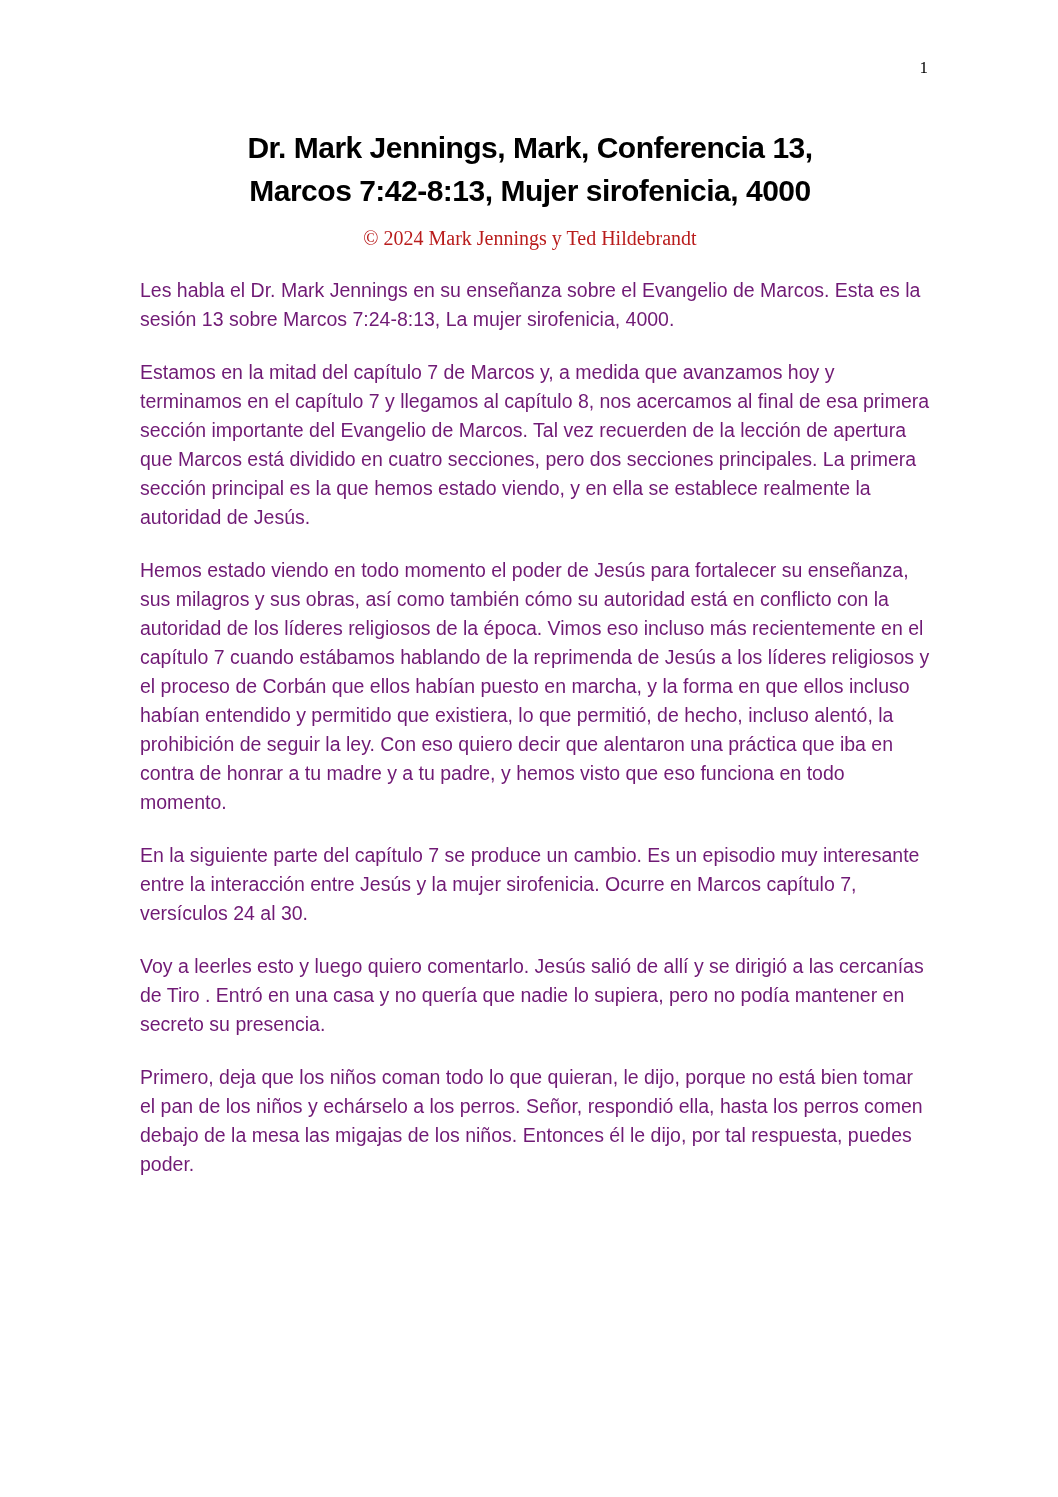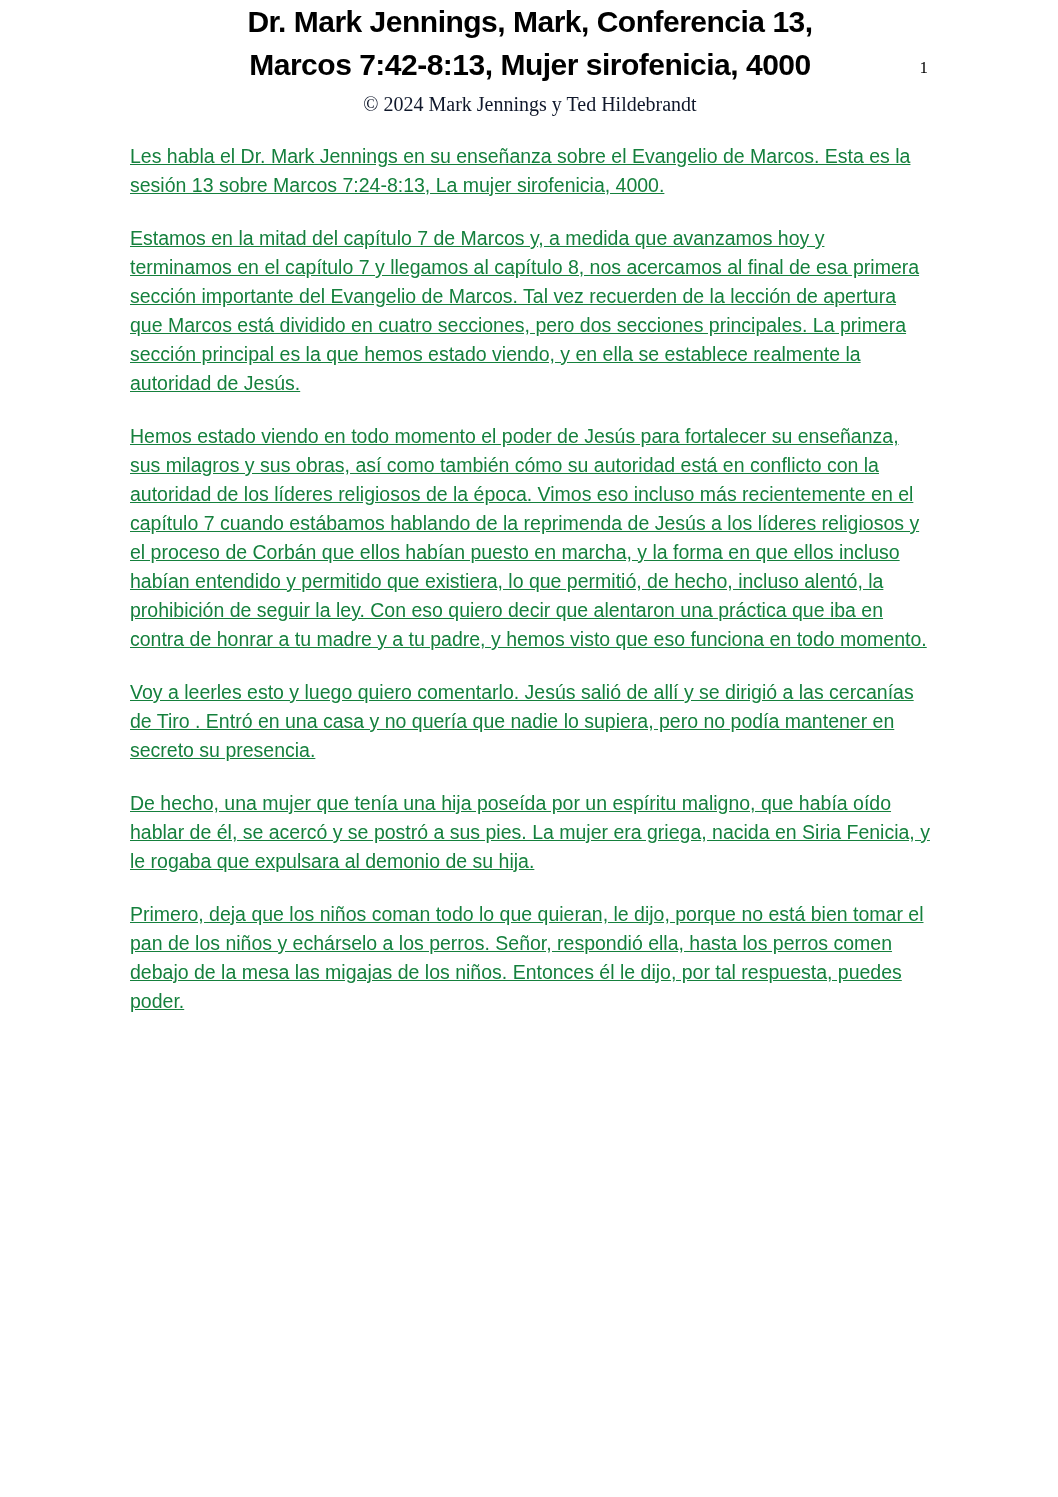--- a/index.html
+++ b/index.html
@@ -22,53 +22,53 @@
   .page-number {
     position: absolute;
     top: 58px;
     right: 130px;
     font-family: "Liberation Serif", "DejaVu Serif", serif;
     font-size: 17px;
     line-height: 20px;
     color: #000000;
   }
   .doc-header {
+    padding-top: 126px;
     text-align: center;
   }
   .doc-title {
     margin: 0;
     font-family: "Liberation Sans", "DejaVu Sans", sans-serif;
     font-weight: bold;
     font-size: 30px;
     line-height: 43px;
     letter-spacing: -0.5px;
     color: #000000;
   }
   .doc-title .title-line {
     display: block;
     white-space: nowrap;
   }
   .doc-copyright {
-    margin-top: 4px;
+    margin-top: 12px;
     font-family: "Liberation Serif", "DejaVu Serif", serif;
     font-size: 20px;
     line-height: 28px;
-    color: #0f172a;
+    color: #b91c1c;
   }
   .doc-body {
     margin-top: 6px;
   }
   .doc-body p {
-    margin: 24px 0 0 0;
+    margin: 24px 0 0 10px;
     font-family: "Liberation Sans", "DejaVu Sans", sans-serif;
     font-size: 19.5px;
     line-height: 29px;
     text-align: left;
-    color: #15803d;
-    text-decoration: underline;
+    color: #701a75;
   }
 </style>
 </head>
 <body>
 
 <div class="page">
 
   <div class="page-number">1</div>
 
   <div class="doc-header">
@@ -76,18 +76,18 @@
       <span class="title-line">Dr. Mark Jennings, Mark, Conferencia 13,</span>
       <span class="title-line">Marcos 7:42-8:13, Mujer sirofenicia, 4000</span>
     </h1>
     <div class="doc-copyright">© 2024 Mark Jennings y Ted Hildebrandt</div>
   </div>
 
   <div class="doc-body">
     <p>Les habla el Dr. Mark Jennings en su enseñanza sobre el Evangelio de Marcos. Esta es la sesión 13 sobre Marcos 7:24-8:13, La mujer sirofenicia, 4000.</p>
     <p>Estamos en la mitad del capítulo 7 de Marcos y, a medida que avanzamos hoy y terminamos en el capítulo 7 y llegamos al capítulo 8, nos acercamos al final de esa primera sección importante del Evangelio de Marcos. Tal vez recuerden de la lección de apertura que Marcos está dividido en cuatro secciones, pero dos secciones principales. La primera sección principal es la que hemos estado viendo, y en ella se establece realmente la autoridad de Jesús.</p>
     <p>Hemos estado viendo en todo momento el poder de Jesús para fortalecer su enseñanza, sus milagros y sus obras, así como también cómo su autoridad está en conflicto con la autoridad de los líderes religiosos de la época. Vimos eso incluso más recientemente en el capítulo 7 cuando estábamos hablando de la reprimenda de Jesús a los líderes religiosos y el proceso de Corbán que ellos habían puesto en marcha, y la forma en que ellos incluso habían entendido y permitido que existiera, lo que permitió, de hecho, incluso alentó, la prohibición de seguir la ley. Con eso quiero decir que alentaron una práctica que iba en contra de honrar a tu madre y a tu padre, y hemos visto que eso funciona en todo momento.</p>
+    <p>En la siguiente parte del capítulo 7 se produce un cambio. Es un episodio muy interesante entre la interacción entre Jesús y la mujer sirofenicia. Ocurre en Marcos capítulo 7, versículos 24 al 30.</p>
     <p>Voy a leerles esto y luego quiero comentarlo. Jesús salió de allí y se dirigió a las cercanías de Tiro . Entró en una casa y no quería que nadie lo supiera, pero no podía mantener en secreto su presencia.</p>
-    <p>De hecho, una mujer que tenía una hija poseída por un espíritu maligno, que había oído hablar de él, se acercó y se postró a sus pies. La mujer era griega, nacida en Siria Fenicia, y le rogaba que expulsara al demonio de su hija.</p>
     <p>Primero, deja que los niños coman todo lo que quieran, le dijo, porque no está bien tomar el pan de los niños y echárselo a los perros. Señor, respondió ella, hasta los perros comen debajo de la mesa las migajas de los niños. Entonces él le dijo, por tal respuesta, puedes poder.</p>
   </div>
 
 </div>
 
 </body></html>

